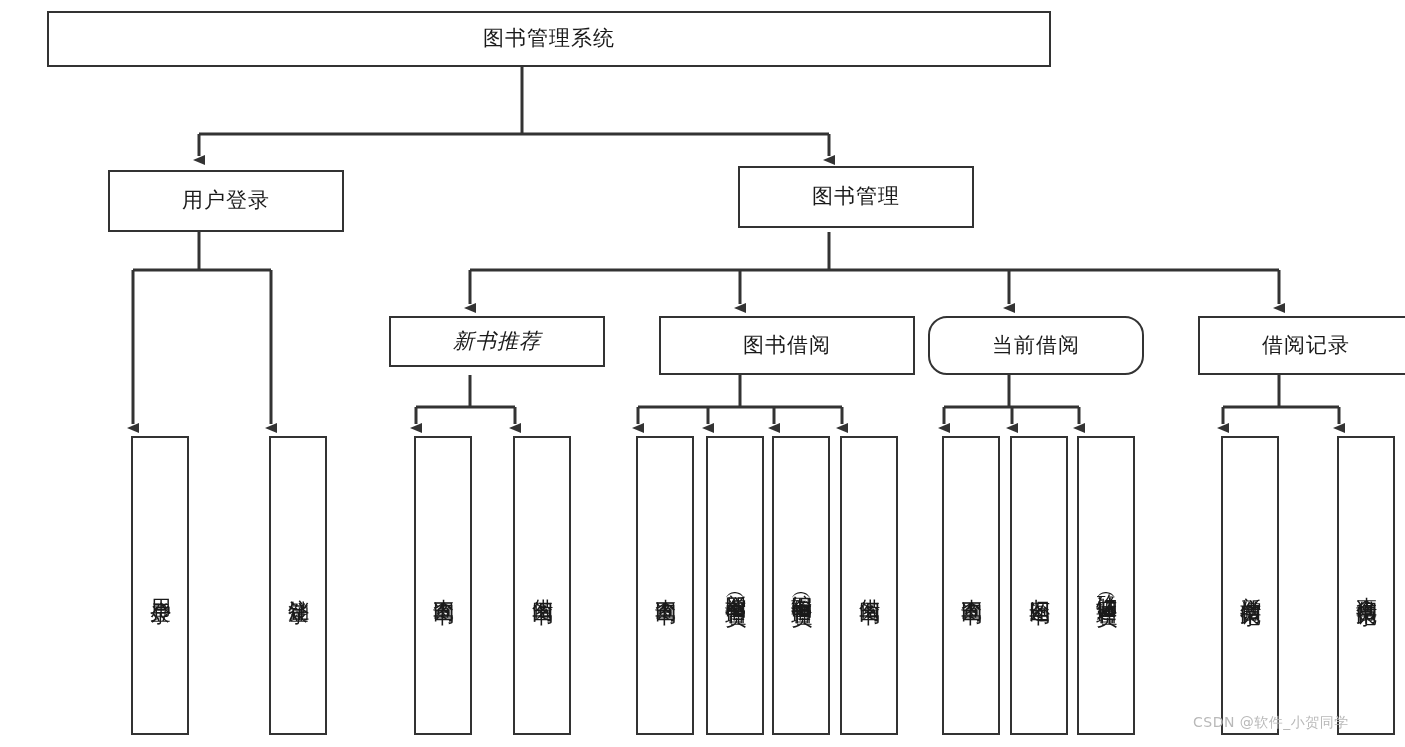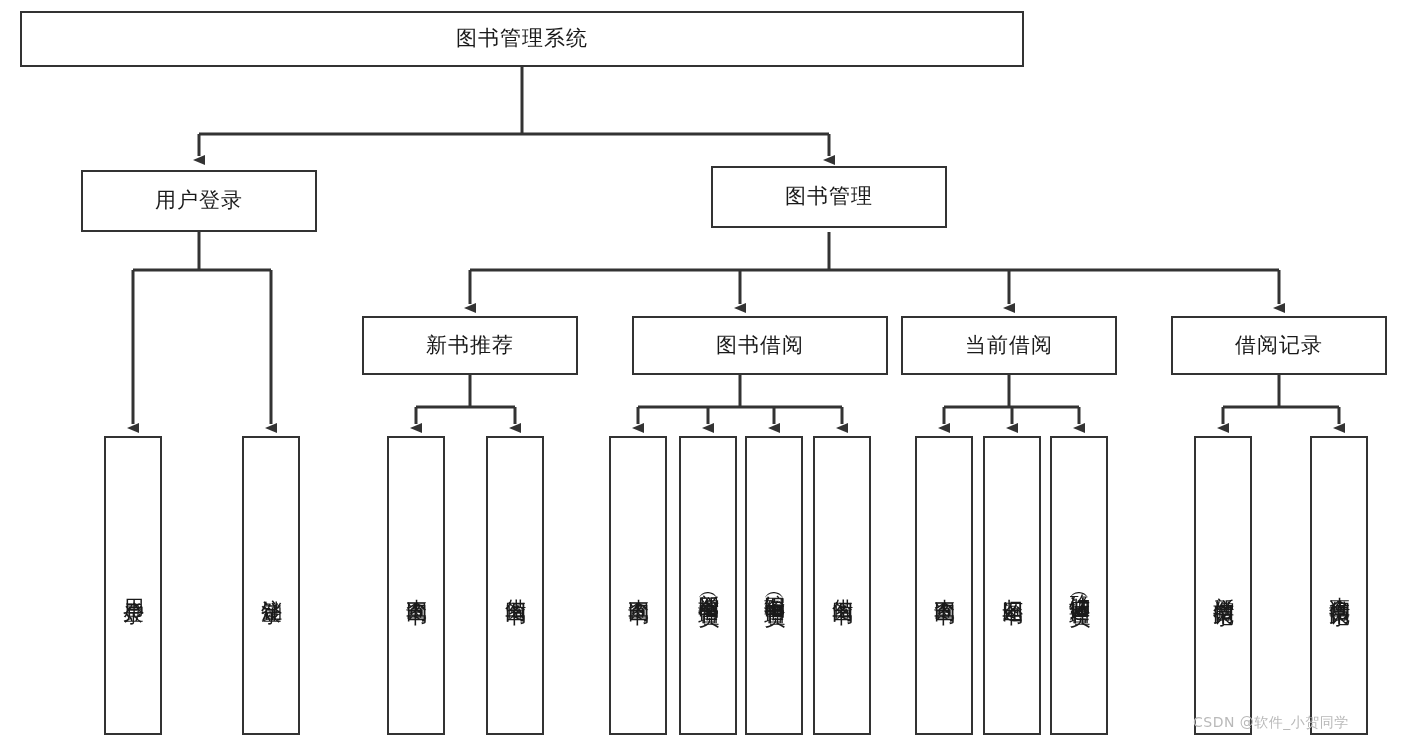--- a/index.html
+++ b/index.html
@@ -26,20 +26,21 @@
   }
   .node-box {
     position: absolute;
     box-sizing: border-box;
     border: 2px solid #333333;
     background: #ffffff;
     display: flex;
     align-items: center;
     justify-content: center;
     color: #1a1a1a;
+    margin-left: 27px;
   }
   .node-h {
     font-size: 21px;
     letter-spacing: 1px;
     line-height: 1.2;
     white-space: nowrap;
   }
   .node-v {
     writing-mode: vertical-rl;
     text-orientation: upright;
@@ -111,23 +112,23 @@
       <path d="M 1223 407 L 1223 424" marker-end="url(#arrow)"></path>
       <path d="M 1339 407 L 1339 424" marker-end="url(#arrow)"></path>
     </g>
   </svg>
 
   <div class="node-box node-h" style="left:20px; top:11px; width:1004px; height:56px;">图书管理系统</div>
 
   <div class="node-box node-h" style="left:81px; top:170px; width:236px; height:62px;">用户登录</div>
   <div class="node-box node-h" style="left:711px; top:166px; width:236px; height:62px;">图书管理</div>
 
-  <div class="node-box node-h" style="left:362px; top:316px; width:216px; height:59px;">新书推荐</div>
+  <div class="node-box node-h" style="left:362px; top:316px; width:216px; height:51px;font-style:italic;">新书推荐</div>
   <div class="node-box node-h" style="left:632px; top:316px; width:256px; height:59px;">图书借阅</div>
-  <div class="node-box node-h" style="left:901px; top:316px; width:216px; height:59px;">当前借阅</div>
+  <div class="node-box node-h" style="left:901px; top:316px; width:216px; height:59px;border-radius:19px;">当前借阅</div>
   <div class="node-box node-h" style="left:1171px; top:316px; width:216px; height:59px;">借阅记录</div>
 
   <div class="node-box node-v" style="left:104px; top:436px; width:58px; height:299px;">用户登录</div>
   <div class="node-box node-v" style="left:242px; top:436px; width:58px; height:299px;">注销登录</div>
 
   <div class="node-box node-v" style="left:387px; top:436px; width:58px; height:299px;">查询图书</div>
   <div class="node-box node-v" style="left:486px; top:436px; width:58px; height:299px;">借阅图书</div>
 
   <div class="node-box node-v" style="left:609px; top:436px; width:58px; height:299px;">查询图书</div>
   <div class="node-box node-v" style="left:679px; top:436px; width:58px; height:299px;">新增图书（管理员）</div>

